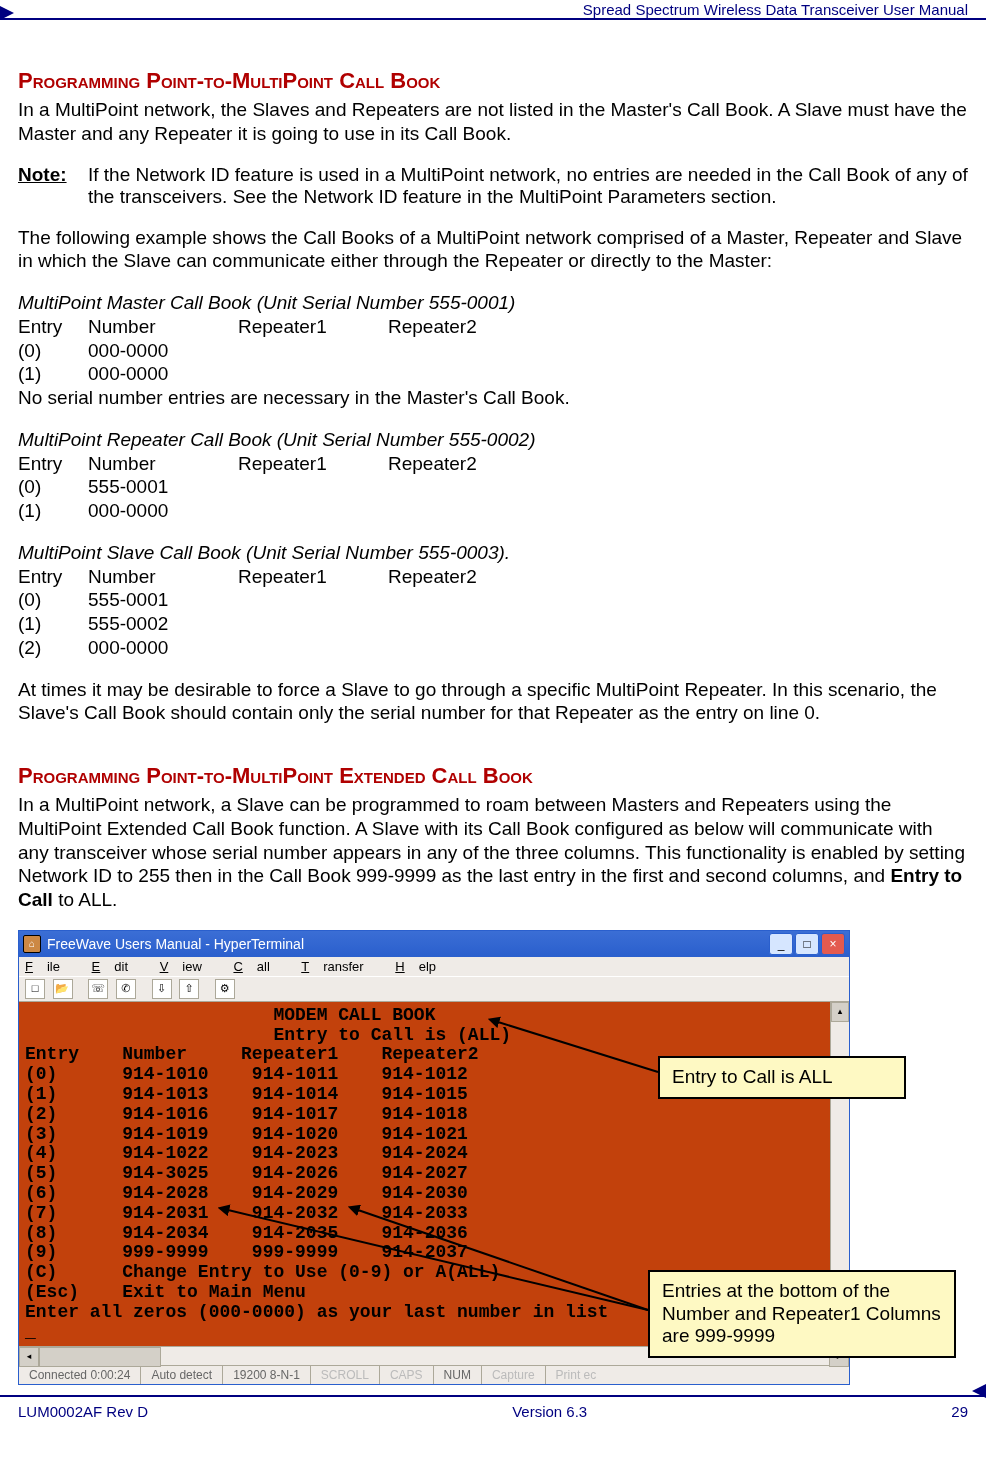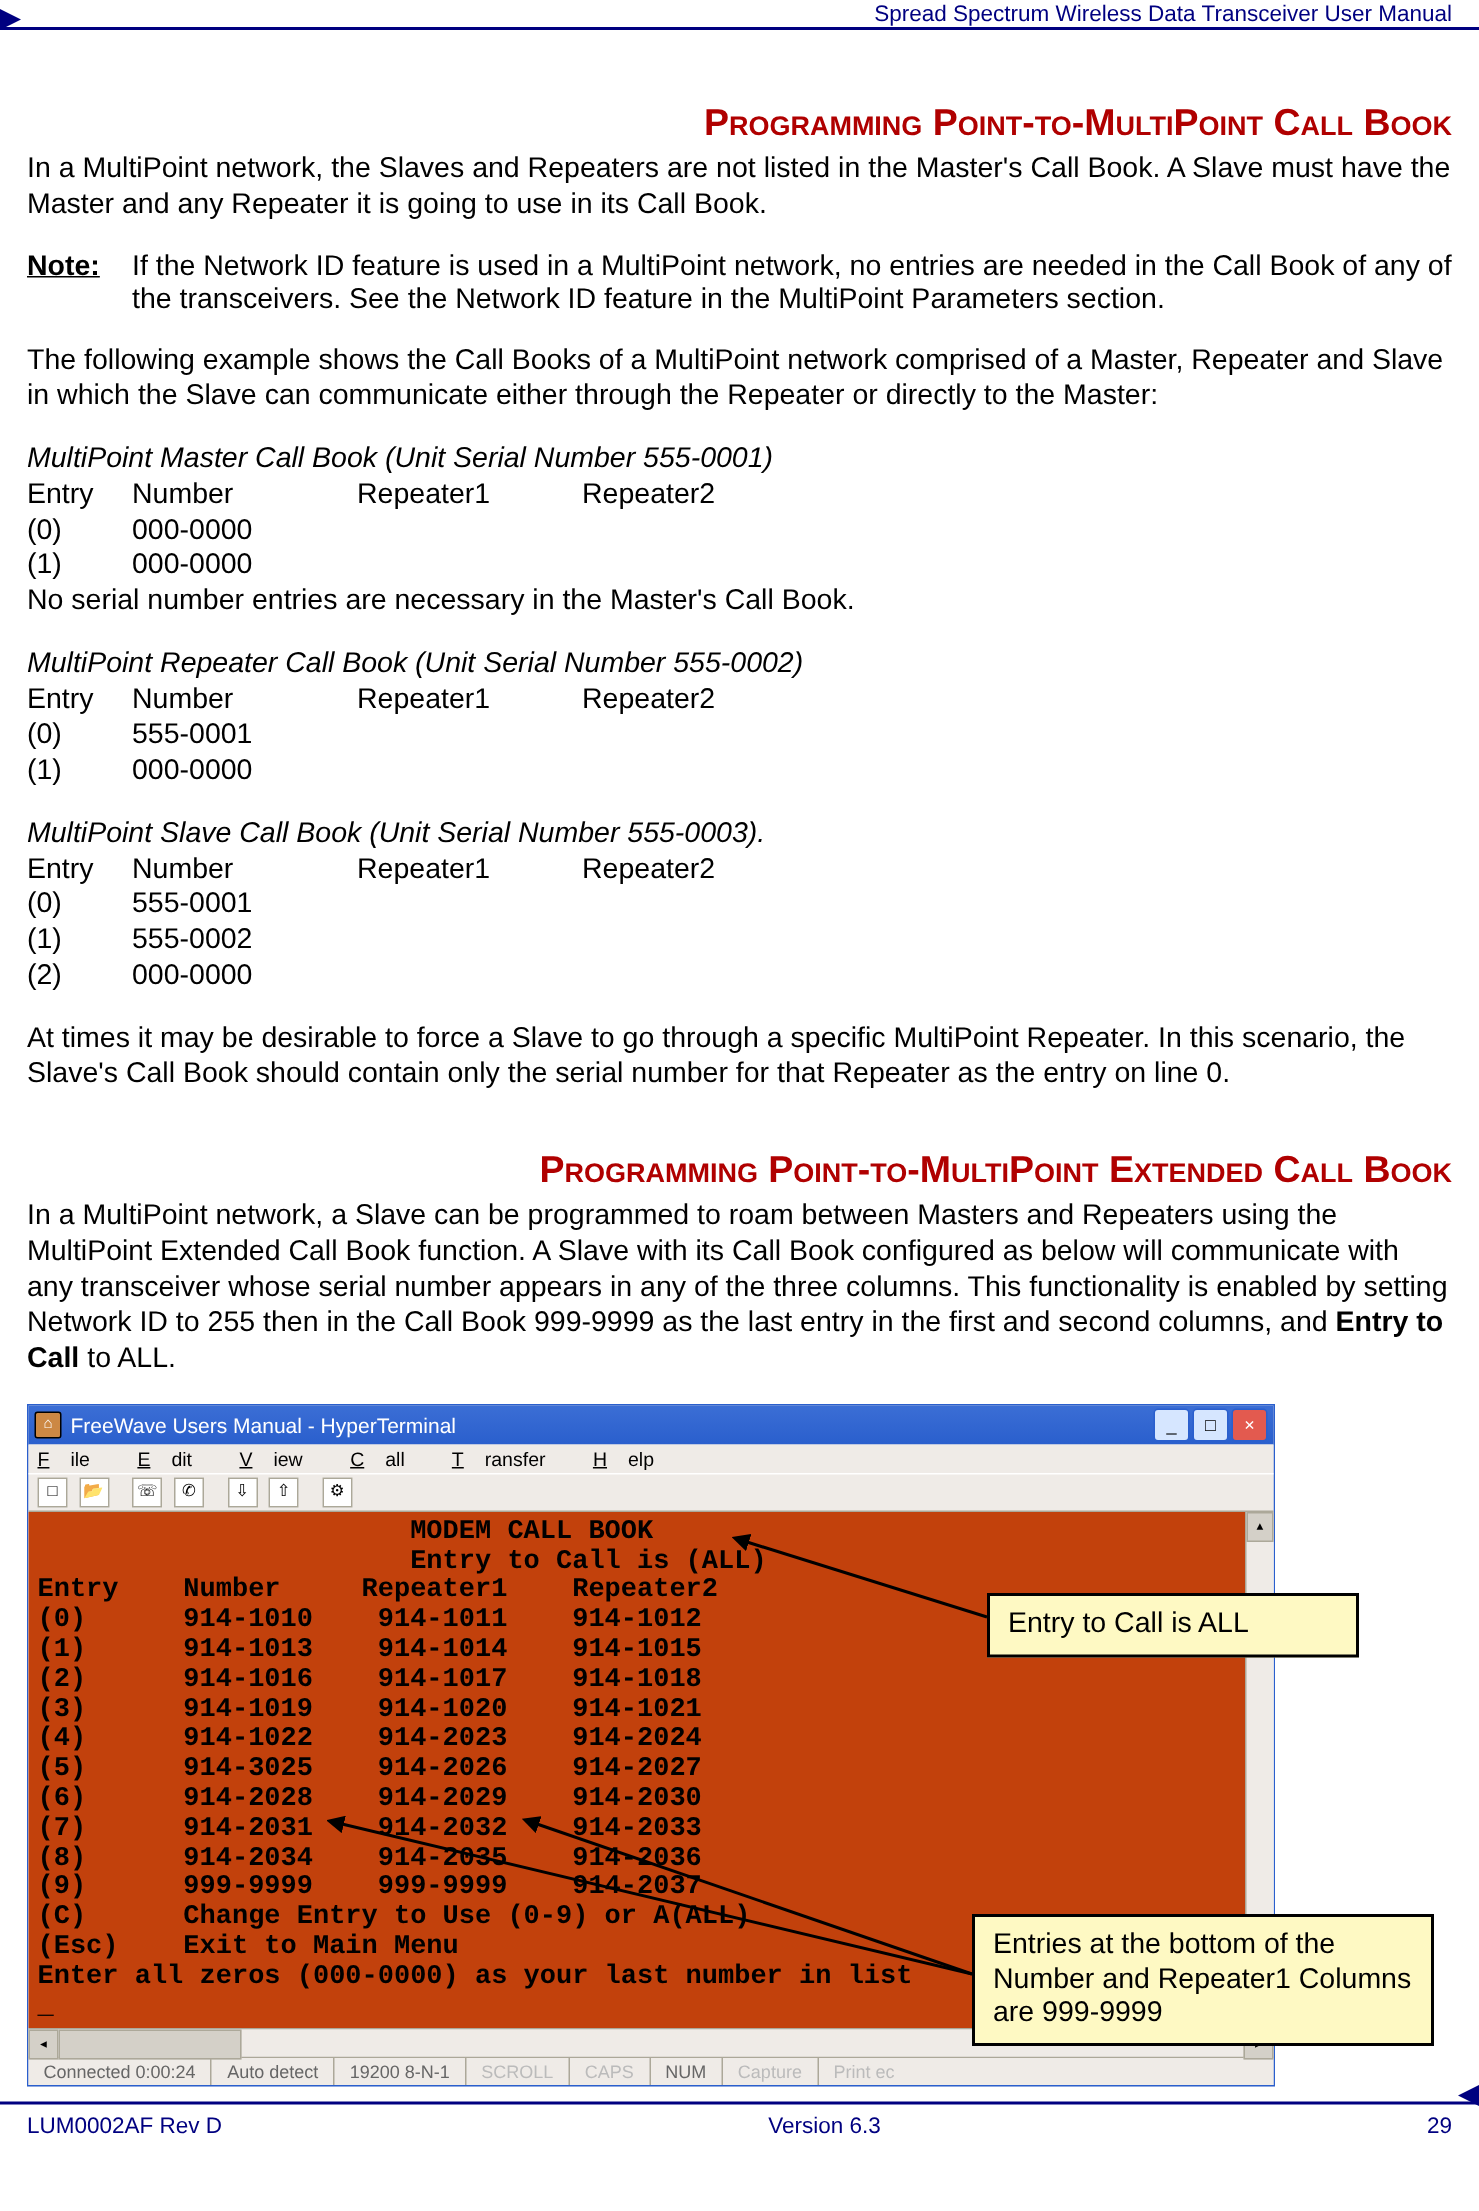--- a/index.html
+++ b/index.html
@@ -32,23 +32,22 @@
     border-top: 7px solid transparent;
     border-bottom: 7px solid transparent;
   }
   .content {
     padding: 10px 18px 0 18px;
   }
   h2 {
     font-variant: small-caps;
     color: #b00000;
     font-weight: bold;
-    font-size: 25px;
+    font-size: 22px;
     margin: 38px 0 4px 0;
-    text-align: right;
   }
   p, .para {
     font-size: 19px;
     line-height: 1.25;
     margin: 0 0 18px 0;
     color: #000;
   }
   .note-row {
     display: flex;
     font-size: 19px;

